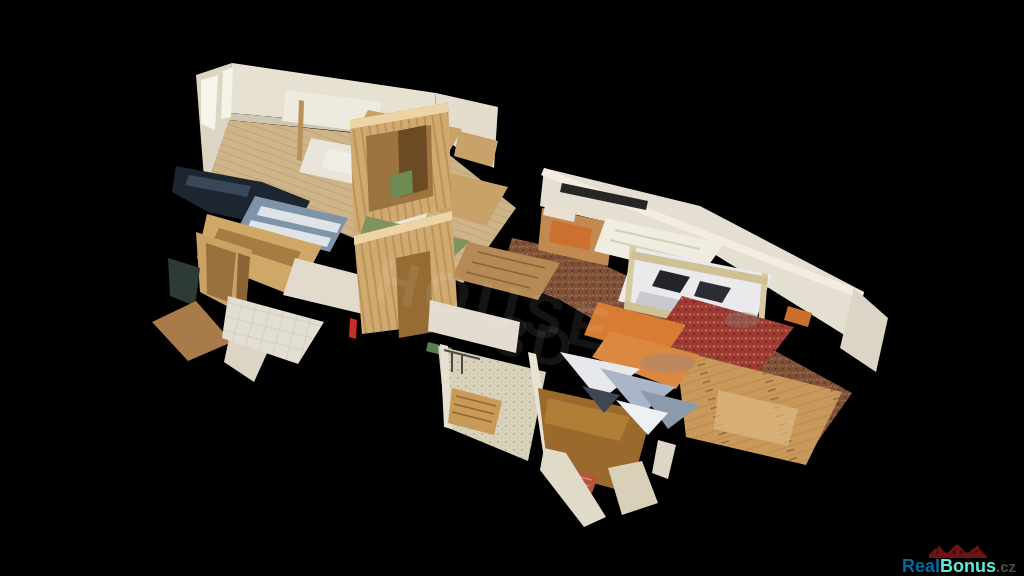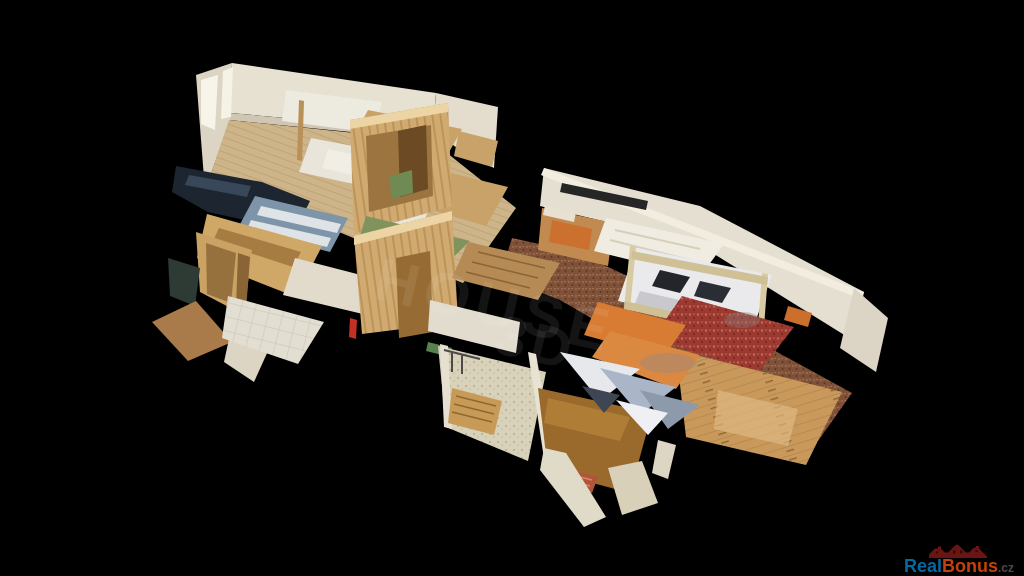--- a/index.html
+++ b/index.html
@@ -11,22 +11,22 @@
   
   .logo{
     position:absolute;right:4px;bottom:1px;width:122px;text-align:center;
     line-height:1;user-select:none;
   }
   .logo .roofs{display:block;margin:0 auto -2px 30px;}
   .logo-text{
     font-weight:800;font-size:18px;letter-spacing:0px;white-space:nowrap;
   }
   .logo-prefix{color:#0369a1;}
-  .logo-suffix{color:#c2410c;}
-  .logo-tld{color:#4a4a4a;font-size:12px;font-weight:700;}
+  .logo-suffix{color:#5eead4;}
+  .logo-tld{color:#4a4a4a;font-size:15px;font-weight:700;}
 </style>
 </head>
 <body>
 
 <div id="stage">
 
   <svg id="model-svg" width="1024" height="576" viewBox="0 0 1024 576">
     <defs>
       <pattern id="weave" width="7" height="7" patternUnits="userSpaceOnUse" patternTransform="rotate(20)">
         <rect width="7" height="7" fill="#cdb489"></rect>

